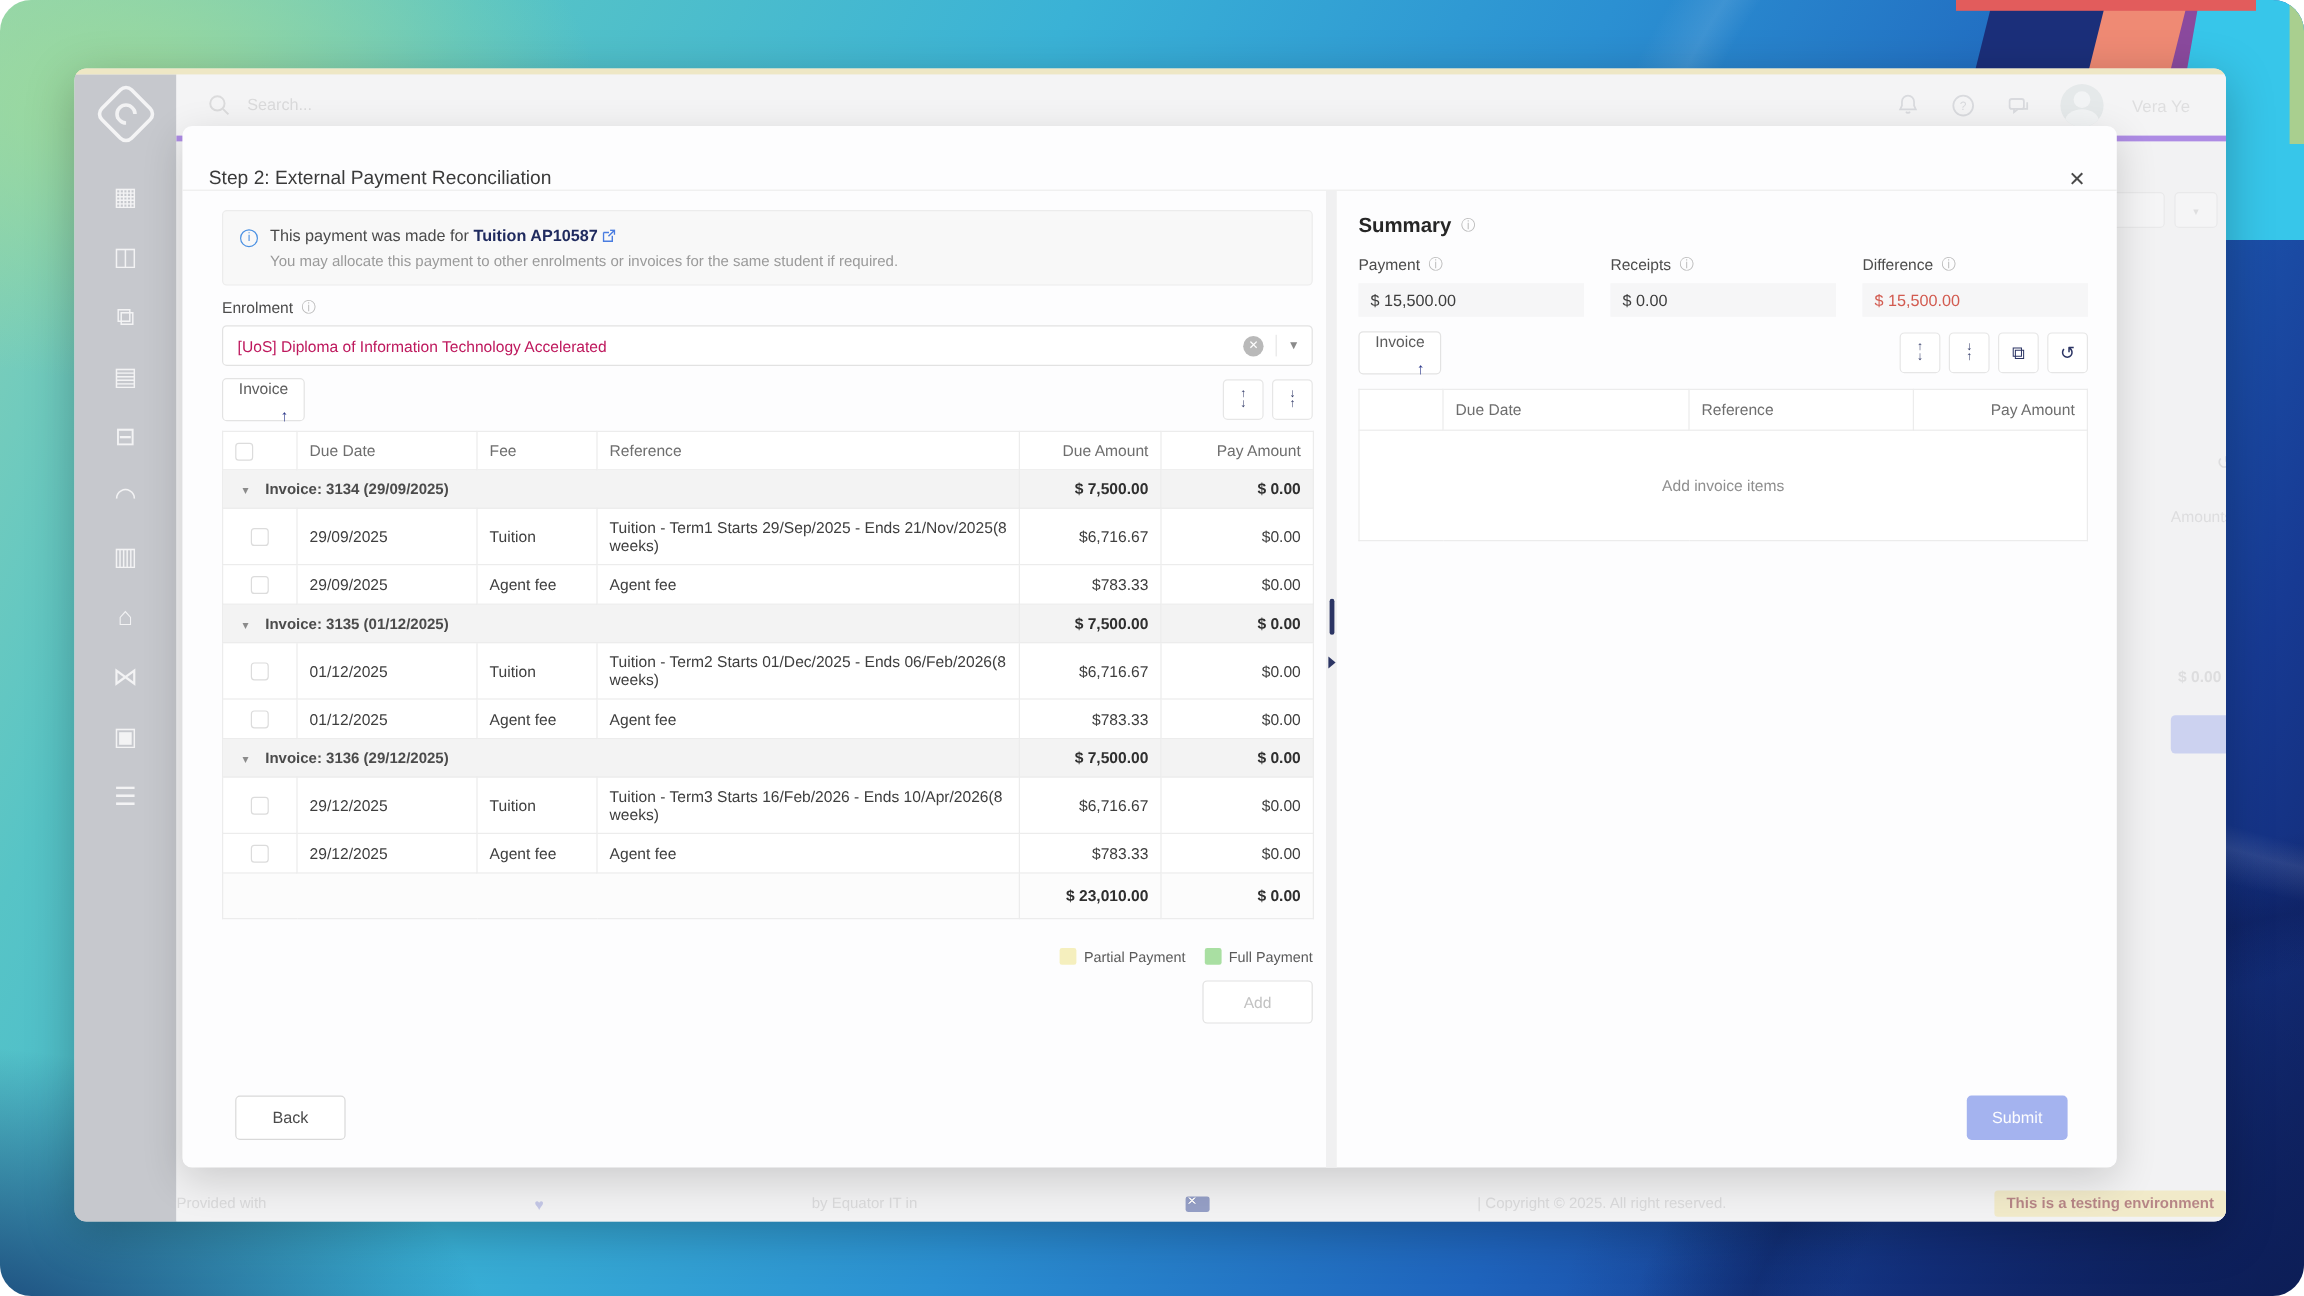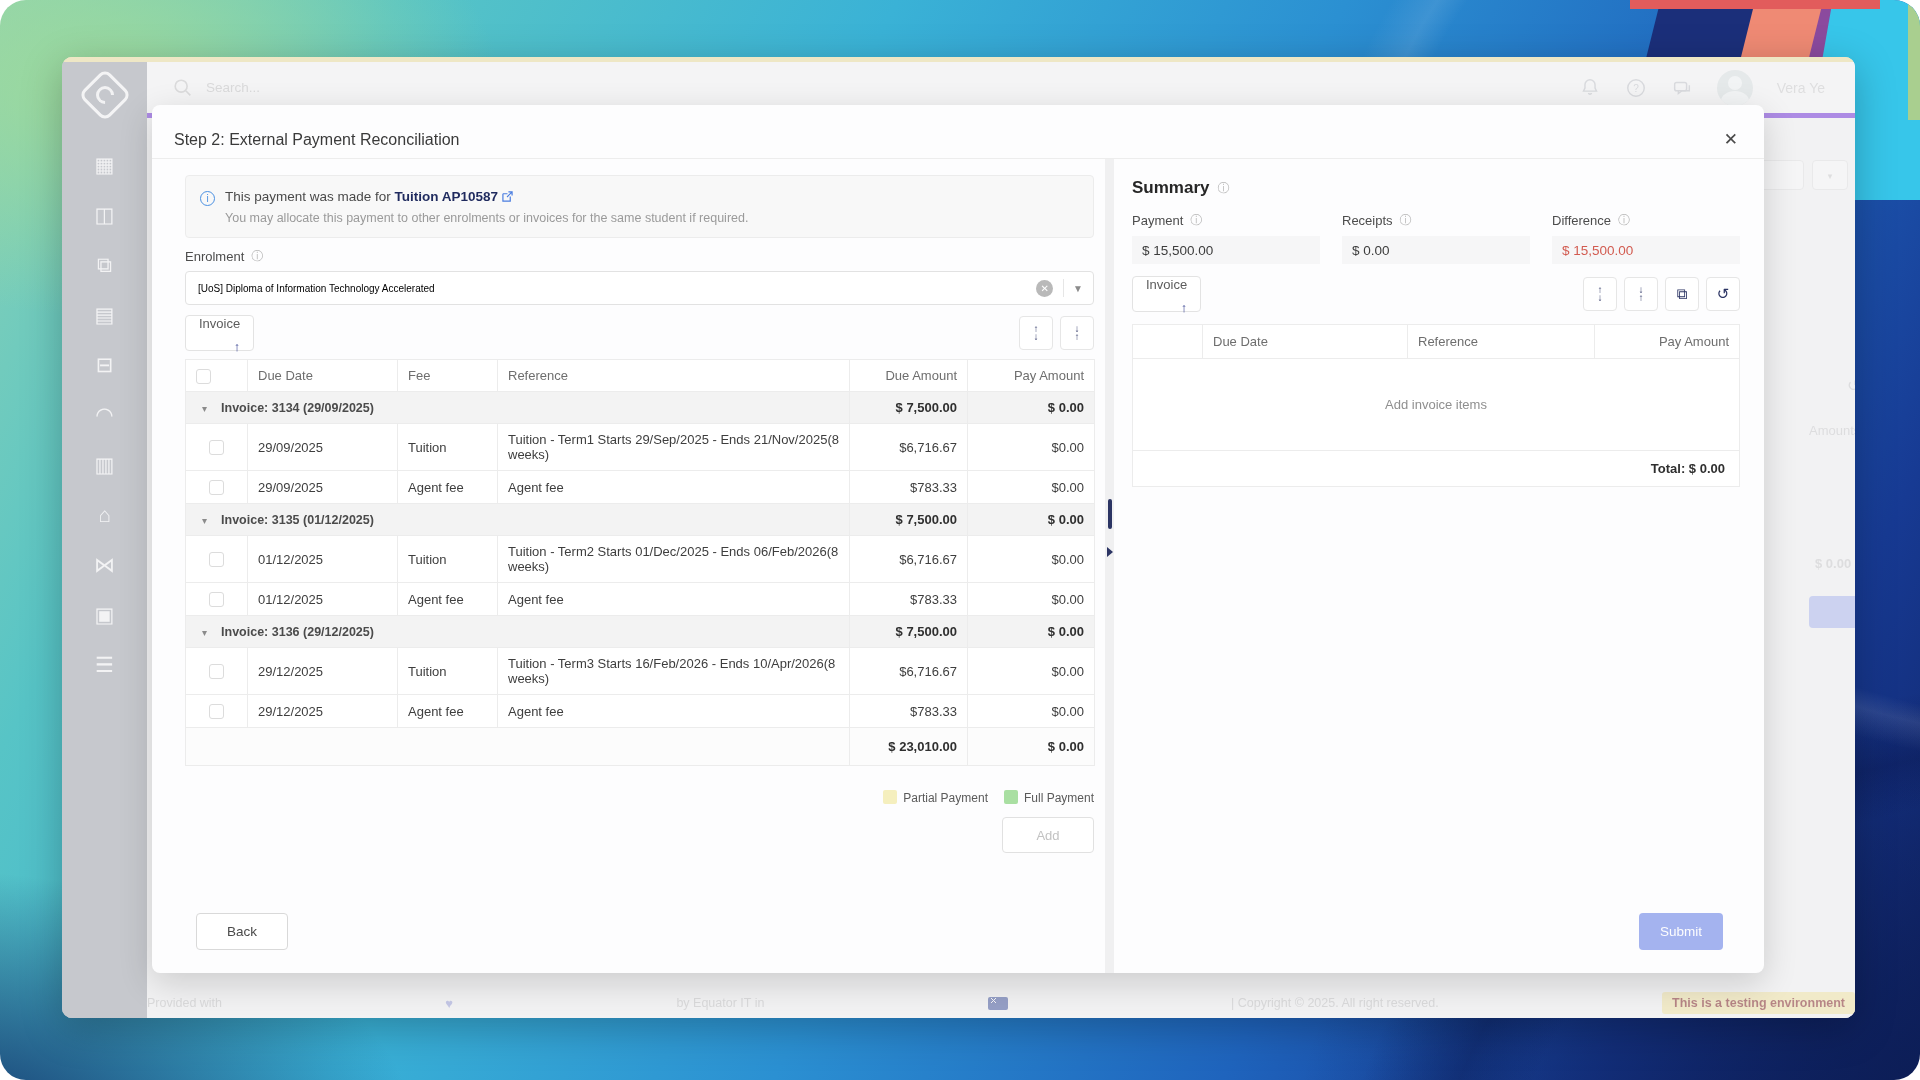--- a/index.html
+++ b/index.html
@@ -53,42 +53,42 @@
   .mini-flag { display:inline-block; width:20px; height:13px; background:#3d519c; border-radius:2px; position:relative; }
   .mini-flag::after { content:""; position:absolute; left:1px; top:1px; width:9px; height:5px; background:
      linear-gradient(45deg, transparent 44%, #fff 45% 55%, transparent 56%),
      linear-gradient(-45deg, transparent 44%, #fff 45% 55%, transparent 56%); }
   .test-badge { background:#f4e6a2; color:#7f1d1d; font-weight:bold; padding:4px 10px; border-radius:3px; }
   .dim-overlay { position:absolute; inset:0; background:rgba(238,238,240,.5); }
 
   
   .modal { position:absolute; left:152px; top:105px; width:1612px; height:868px; background:#fdfdfe;
     border-radius:8px; box-shadow:0 10px 34px rgba(0,0,0,.16); z-index:10; }
-  .modal-header { height:54px; display:flex; align-items:center; border-bottom:1px solid #ededed; padding:16px 26px 0 22px; }
+  .modal-header { height:54px; display:flex; align-items:flex-end; border-bottom:1px solid #ededed; padding:16px 26px 0 22px; }
   .modal-title { font-size:16px; color:#3a3a3a; }
   .close-btn { margin-left:auto; font-size:17px; color:#4a4a4a; cursor:pointer; line-height:1; }
   .modal-body { position:absolute; top:54px; left:0; right:0; bottom:0; display:flex; }
   .pane-left { width:953px; padding:0 11px 0 33px; }
   .splitter { width:10px; background:#f0f0f1; position:relative; }
   .split-handle { position:absolute; left:3px; top:340px; width:4px; height:30px; background:#2c3564; border-radius:2px; }
   .split-arrow { position:absolute; left:2px; top:388px; width:0; height:0; border-top:5px solid transparent; border-bottom:5px solid transparent; border-left:6px solid #2c3564; }
   .pane-right { flex:1; padding:0 24px 0 18px; }
 
   
   .info-banner { margin-top:16px; background:#f8f8f8; border:1px solid #ececec; border-radius:4px; padding:13px 16px 12px 14px; display:flex; gap:10px; }
   .info-i { width:15px; height:15px; border:1px solid #4a90e2; color:#4a90e2; border-radius:50%; font-size:10px; line-height:14px; text-align:center; margin-top:2px; flex:none; font-style:normal; }
   .banner-l1 { font-size:13.5px; color:#4a4a4a; }
   .student-link { font-weight:bold; color:#1f2a5e; }
   .ext-ico { display:inline-block; margin-left:4px; vertical-align:-1px; }
   .banner-l2 { font-size:12.5px; color:#9a9a9a; margin-top:6px; }
 
   .field-label { margin-top:10px; font-size:13px; color:#4c4c4c; display:flex; align-items:center; gap:7px; }
   .ghost-i { color:#b8b8b8; font-size:12px; font-style:normal; }
   .select-box { margin-top:6px; height:34px; border:1px solid #e2e2e2; border-radius:4px; background:#fff; display:flex; align-items:center; padding:0 10px 0 12px; }
-  .select-value { font-size:10px; color:#000000; flex:1; }
+  .select-value { font-size:13px; color:#be185d; flex:1; }
   .clear-circ { width:17px; height:17px; border-radius:50%; background:#b9b9b9; color:#fff; font-size:10px; line-height:17px; text-align:center; margin-right:10px; }
   .select-sep { width:1px; height:18px; background:#e6e6e6; margin-right:9px; }
   .caret-down { color:#8b8b8b; font-size:10px; }
 
   .toolbar { margin-top:10px; display:flex; align-items:center; }
   .sort-btn { height:36px; border:1px solid #e3e3e3; border-radius:4px; background:#fff; display:flex; align-items:flex-end; gap:8px; padding:0 13px; font-size:13px; color:#5c5c5c;flex-direction:column; }
   .sort-arrow { color:#2e3a8c; font-size:13px; }
   .tool-icons { margin-left:auto; display:flex; gap:7px; }
   .icon-btn { width:34px; height:34px; border:1px solid #e6e6e6; border-radius:4px; background:#fff; display:flex; align-items:center; justify-content:center; color:#2c3564; }
   .vstack { display:flex; flex-direction:column; line-height:8px; font-size:10px; font-style:normal; text-align:center; }
@@ -442,23 +442,20 @@
               <th></th>
               <th>Due Date</th>
               <th>Reference</th>
               <th class="num" style="text-align:right;">Pay Amount</th>
             </tr>
           </thead>
           <tbody>
             <tr>
                 <td colspan="4" class="empty-cell">Add invoice items</td>
               </tr>
-            <tr class="rt-total">
-                <td colspan="4">Total: $ 0.00</td>
-              </tr>
           </tbody>
         </table>
       </div>
     </div>
 
     <button class="back-btn">Back</button>
     <button class="submit-btn">Submit</button>
   </div>
 </div>
 

